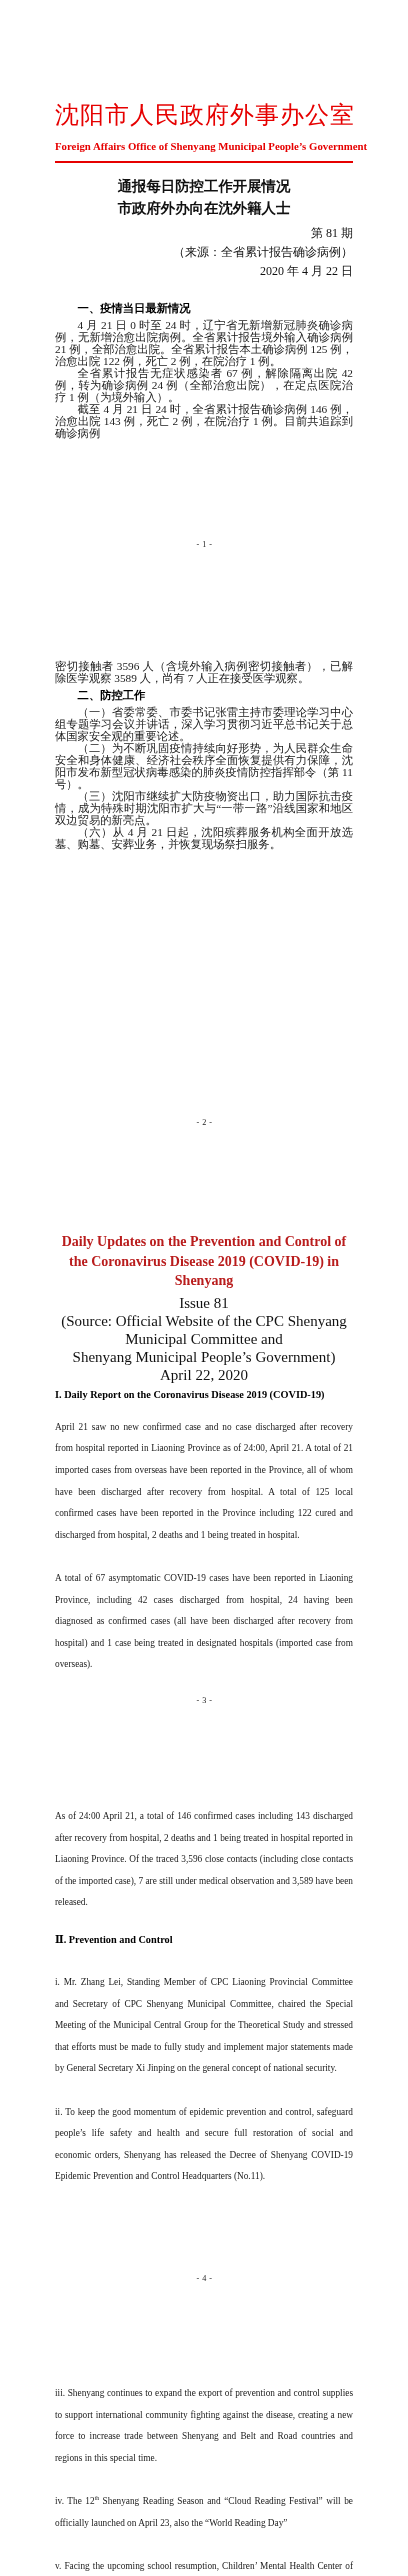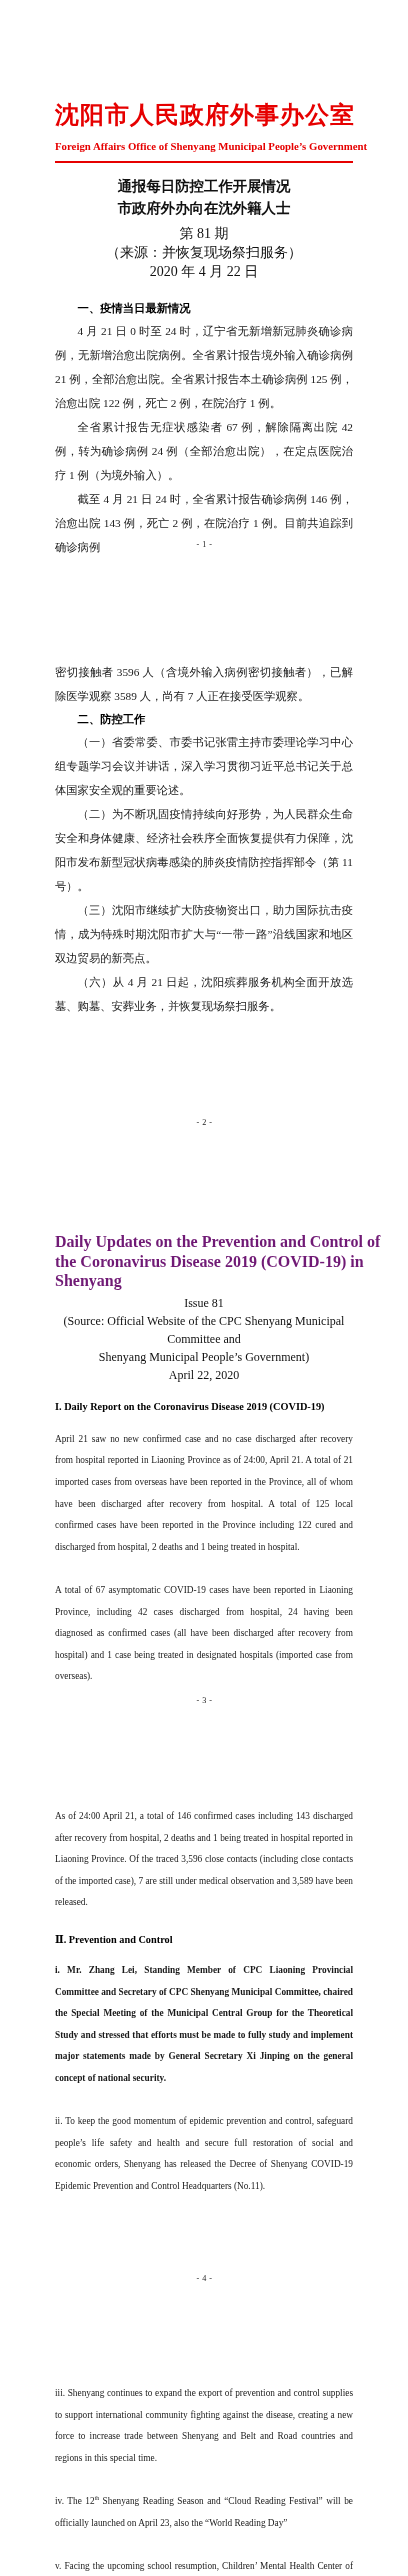--- a/index.html
+++ b/index.html
@@ -36,21 +36,21 @@
     font-size:8.2px;
     letter-spacing:0.5px;
     color:#222;
   }
 
   
   .lh-cn{
     margin-top:101px;
     text-align:center;
     font-size:24px;
-    font-weight:bold;
+    font-weight:normal;
     color:var(--red);
     letter-spacing:1px;
     line-height:29px;
     white-space:nowrap;
   }
   .lh-en{
     margin-top:9.3px;
     text-align:right;
     font-size:10.8px;
     font-weight:bold;
@@ -68,104 +68,105 @@
   .cn-doc-title{
     margin-top:13.4px;
     text-align:center;
     font-size:14.4px;
     font-weight:bold;
     line-height:21.6px;
     color:#111;
   }
   .cn-meta{
     margin-top:4.1px;
-    text-align:center;
-    font-size:14px;
+    text-align:right;
+    font-size:12px;
     line-height:19px;
     color:#111;
   }
 
   
   .cn-h{
     margin:16.5px 0 0 0;
     font-size:11.3px;
     font-weight:bold;
     text-indent:2em;
     line-height:22px;
     color:#000;
     font-family:"Liberation Sans","DejaVu Sans",sans-serif;
   }
   .cn-h.flow{margin:0;}
   .cn-p{
     margin:0;
     font-size:11.3px;
-    line-height:24px;
+    line-height:12px;
     text-align:justify;
     text-justify:inter-character;
     text-indent:2em;
     color:var(--ink);
   }
   .cn-p.cont{text-indent:0;margin-top:16px;}
 
   
   .en-title{
     margin-top:76px;
-    font-size:16px;
+    text-align:center;
+    font-size:14px;
     font-weight:bold;
     line-height:19.6px;
-    color:#701a75;
+    color:#b91c1c;
   }
   .en-title div{white-space:nowrap;}
   .en-meta{
     margin-top:3.1px;
     text-align:center;
-    font-size:12px;
+    font-size:15px;
     line-height:18px;
     color:#111;
   }
   .en-h{
-    margin:15px 0 0 0;
+    margin:3px 0 0 0;
     font-size:10.3px;
     font-weight:bold;
     line-height:15.5px;
     color:#000;
   }
   .en-p{
     margin:14.4px 0 0 0;
     font-size:9.3px;
     line-height:21.6px;
     text-align:justify;
     color:var(--ink);
   }
   .en-p.gap{margin-top:21.6px;font-family:Liberation Serif, serif;}
   .en-p sup{font-size:5.7px;line-height:0;}
 
   .pad-top-128{padding-top:66px;}
   .pad-top-140{padding-top:72px;}
   .pad-top-138{padding-top:71px;}
   .mt36{margin-top:18.5px;}
-  .mt46{margin-top:12px;font-weight:bold;}
+  .mt46{margin-top:24px;}
 </style>
 </head>
 <body>
 
 <div class="doc">
 
   <section class="page p1">
     <div class="lh-cn">沈阳市人民政府外事办公室</div>
     <div class="lh-en">Foreign Affairs Office of Shenyang Municipal People’s Government</div>
     <div class="lh-rule"></div>
 
     <div class="cn-doc-title">
       <div>通报每日防控工作开展情况</div>
       <div>市政府外办向在沈外籍人士</div>
     </div>
     <div class="cn-meta">
       <div>第 81 期</div>
-      <div>（来源：并恢复现场祭扫服务）</div>
+      <div>（来源：全省累计报告确诊病例）</div>
       <div>2020 年 4 月 22 日</div>
     </div>
 
     <h2 class="cn-h">一、疫情当日最新情况</h2>
     <p class="cn-p">4 月 21 日 0 时至 24 时，辽宁省无新增新冠肺炎确诊病例，无新增治愈出院病例。全省累计报告境外输入确诊病例 21 例，全部治愈出院。全省累计报告本土确诊病例 125 例，治愈出院 122 例，死亡 2 例，在院治疗 1 例。</p>
     <p class="cn-p">全省累计报告无症状感染者 67 例，解除隔离出院 42 例，转为确诊病例 24 例（全部治愈出院），在定点医院治疗 1 例（为境外输入）。</p>
     <p class="cn-p">截至 4 月 21 日 24 时，全省累计报告确诊病例 146 例，治愈出院 143 例，死亡 2 例，在院治疗 1 例。目前共追踪到确诊病例</p>
 
     <div class="pagenum">- 1 -</div>
   </section>

